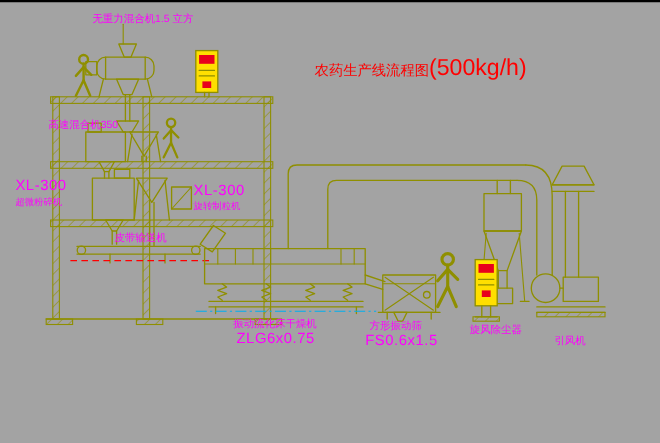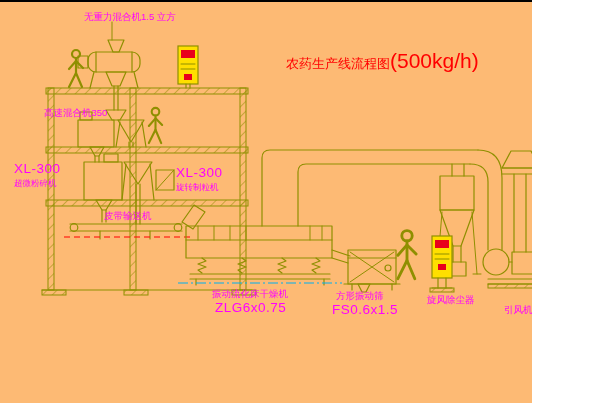--- a/index.html
+++ b/index.html
@@ -1,16 +1,16 @@
 <!DOCTYPE html>
 <html style="--c-line: #8f8f00; --c-label: #ff00ff; --c-title: #ff0000; --c-panel: #ffdf00; --c-accent: #e8001c; --c-center: #00b0f0; --c-dashred: #ff0000;"><head>
 <meta charset="utf-8">
 <style>
   html,body{margin:0;padding:0;background:#fff;}
-  .page{position:relative;width:532px;height:403px;background:#fdba74;overflow:hidden;
+  .page{position:relative;width:600px;height:403px;background:#a3a3a3;overflow:hidden;
         font-family:"Liberation Sans", sans-serif;}
   svg{position:absolute;left:0;top:0;}
   .ln{fill:none;stroke:var(--c-line,#8f8f00);stroke-width:1.2;stroke-linecap:round;stroke-linejoin:round;}
   .thin{stroke-width:1;}
   .fill-hatch{fill:url(#hatch);stroke:var(--c-line,#8f8f00);stroke-width:1;}
   .person{fill:none;stroke:var(--c-line,#8f8f00);stroke-width:2.2;stroke-linecap:round;stroke-linejoin:round;}
   .dash-red{fill:none;stroke:var(--c-dashred,#ff0000);stroke-width:1.2;stroke-dasharray:6 4;}
   .dash-center{fill:none;stroke:var(--c-center,#00b0f0);stroke-width:1;stroke-dasharray:10 3 2 3;}
   .panel-box{fill:var(--c-panel,#ffdf00);stroke:var(--c-line,#8f8f00);stroke-width:1.2;}
   .panel-accent{fill:var(--c-accent,#e8001c);stroke:none;}

